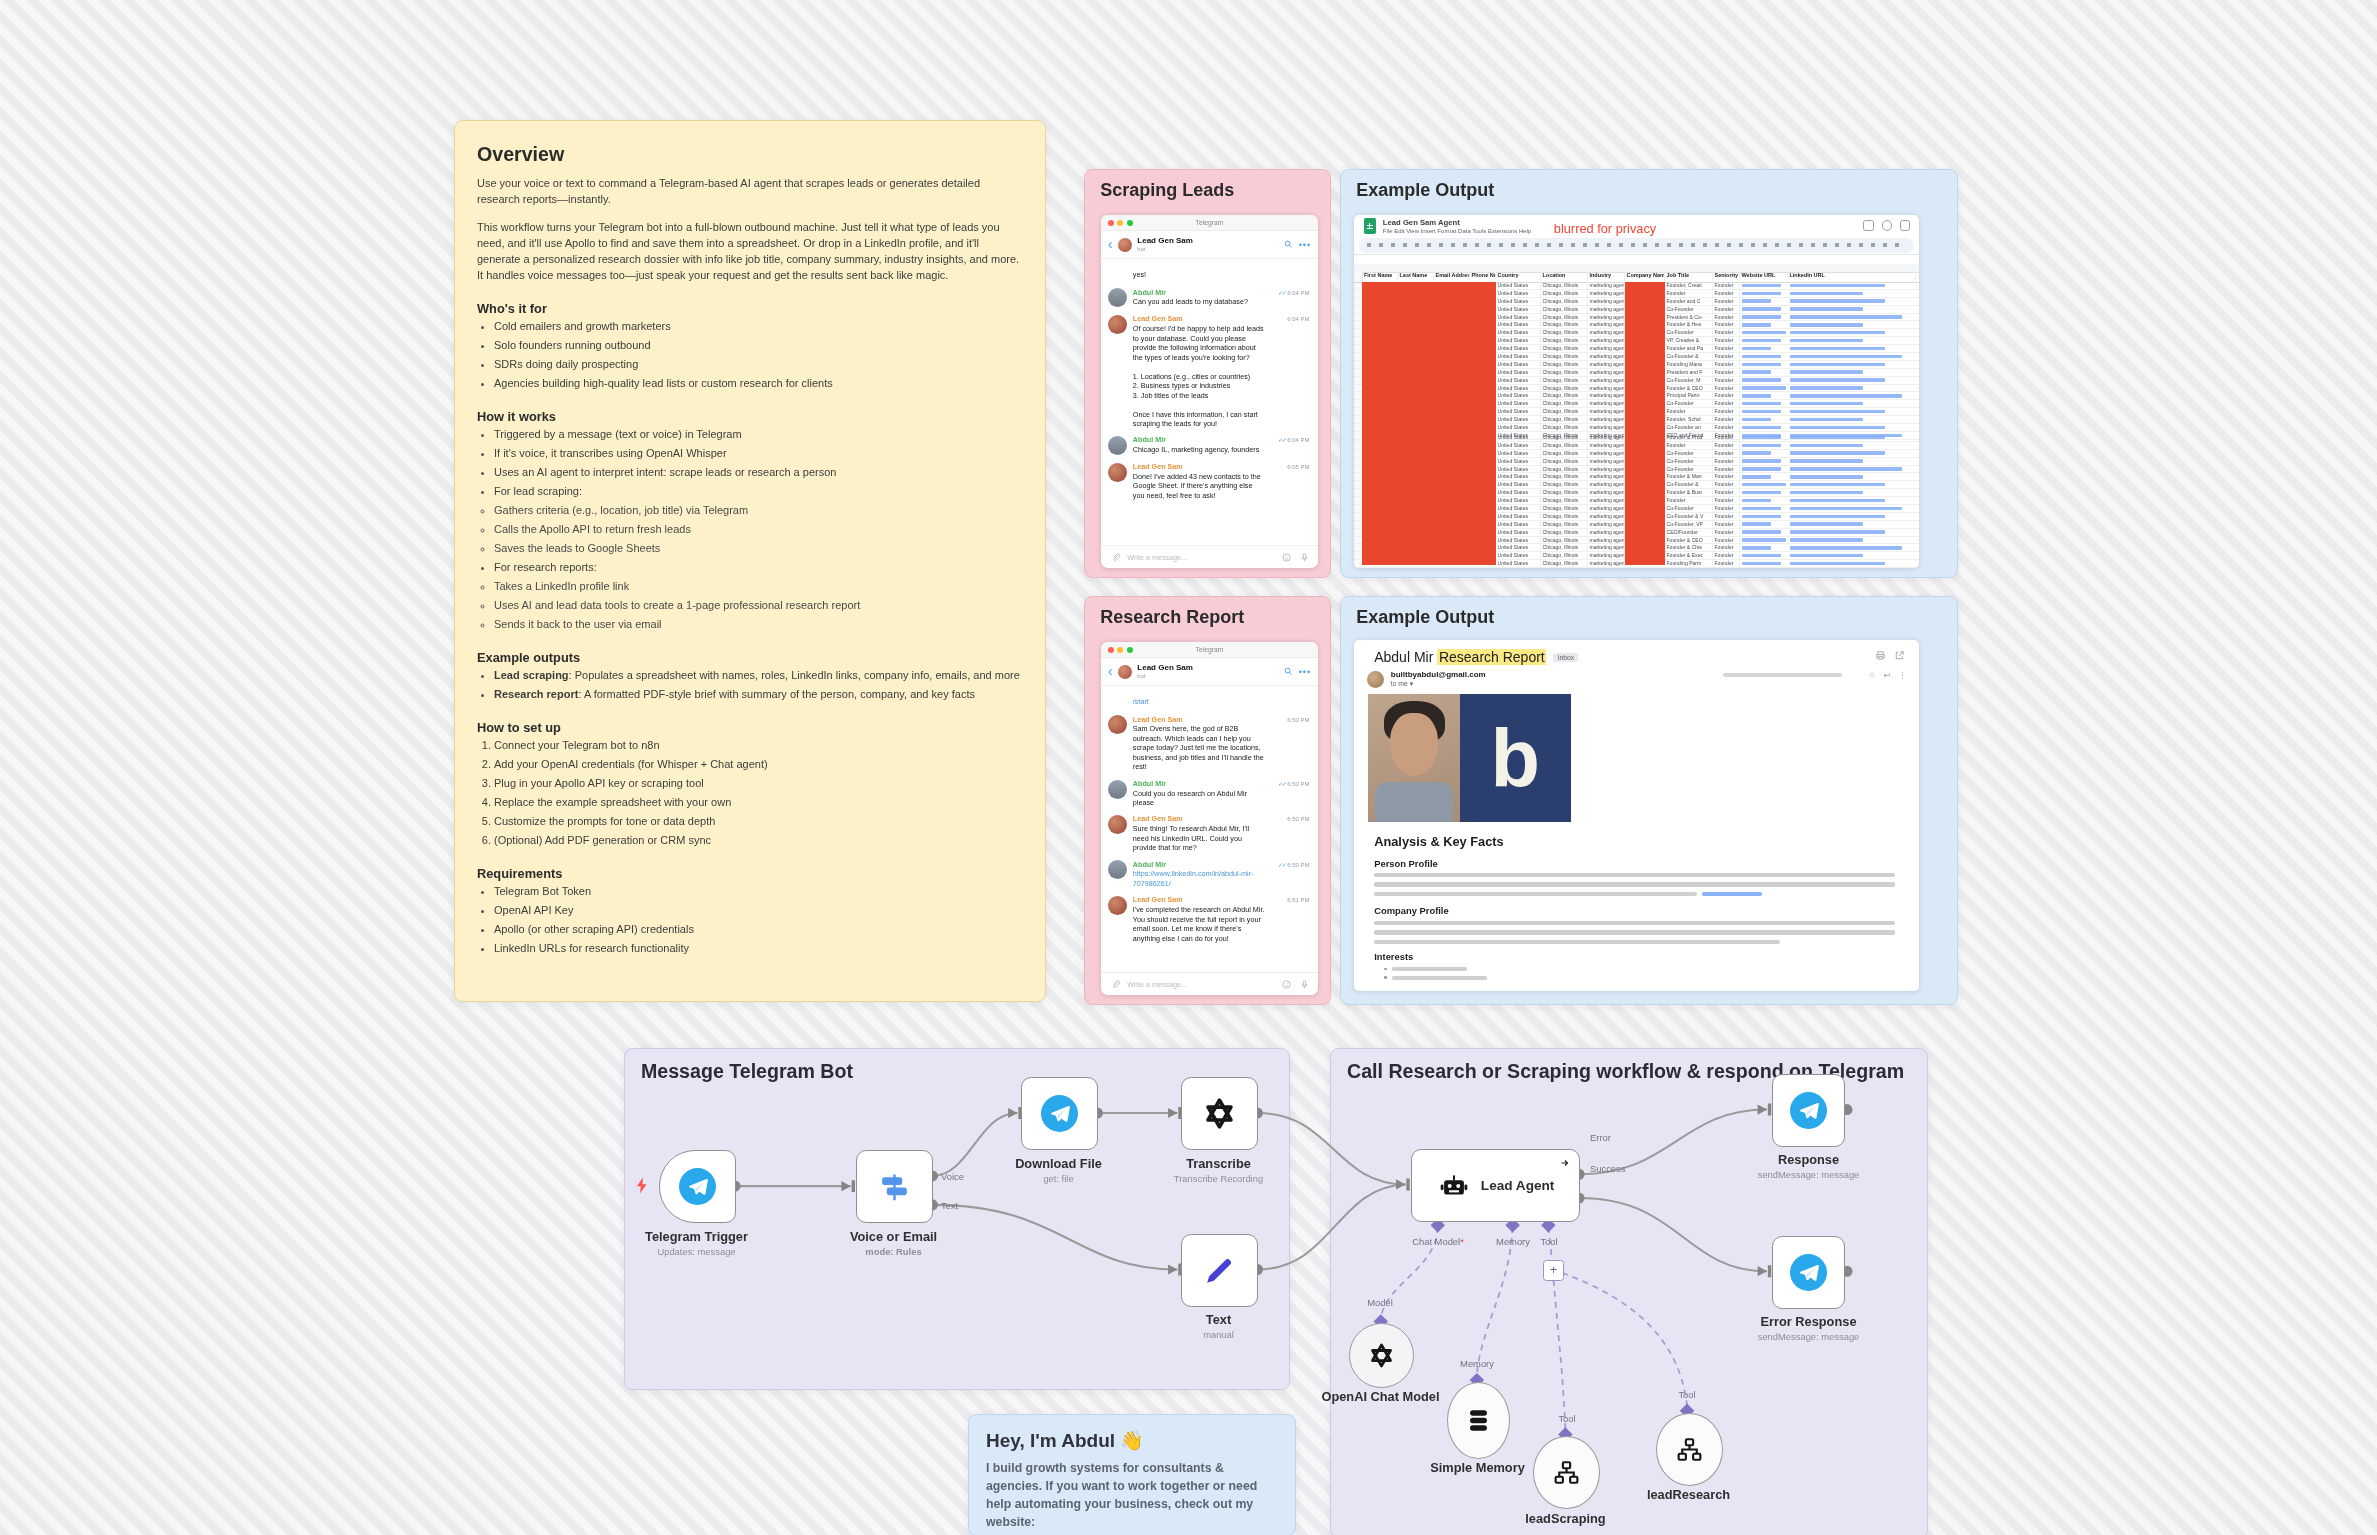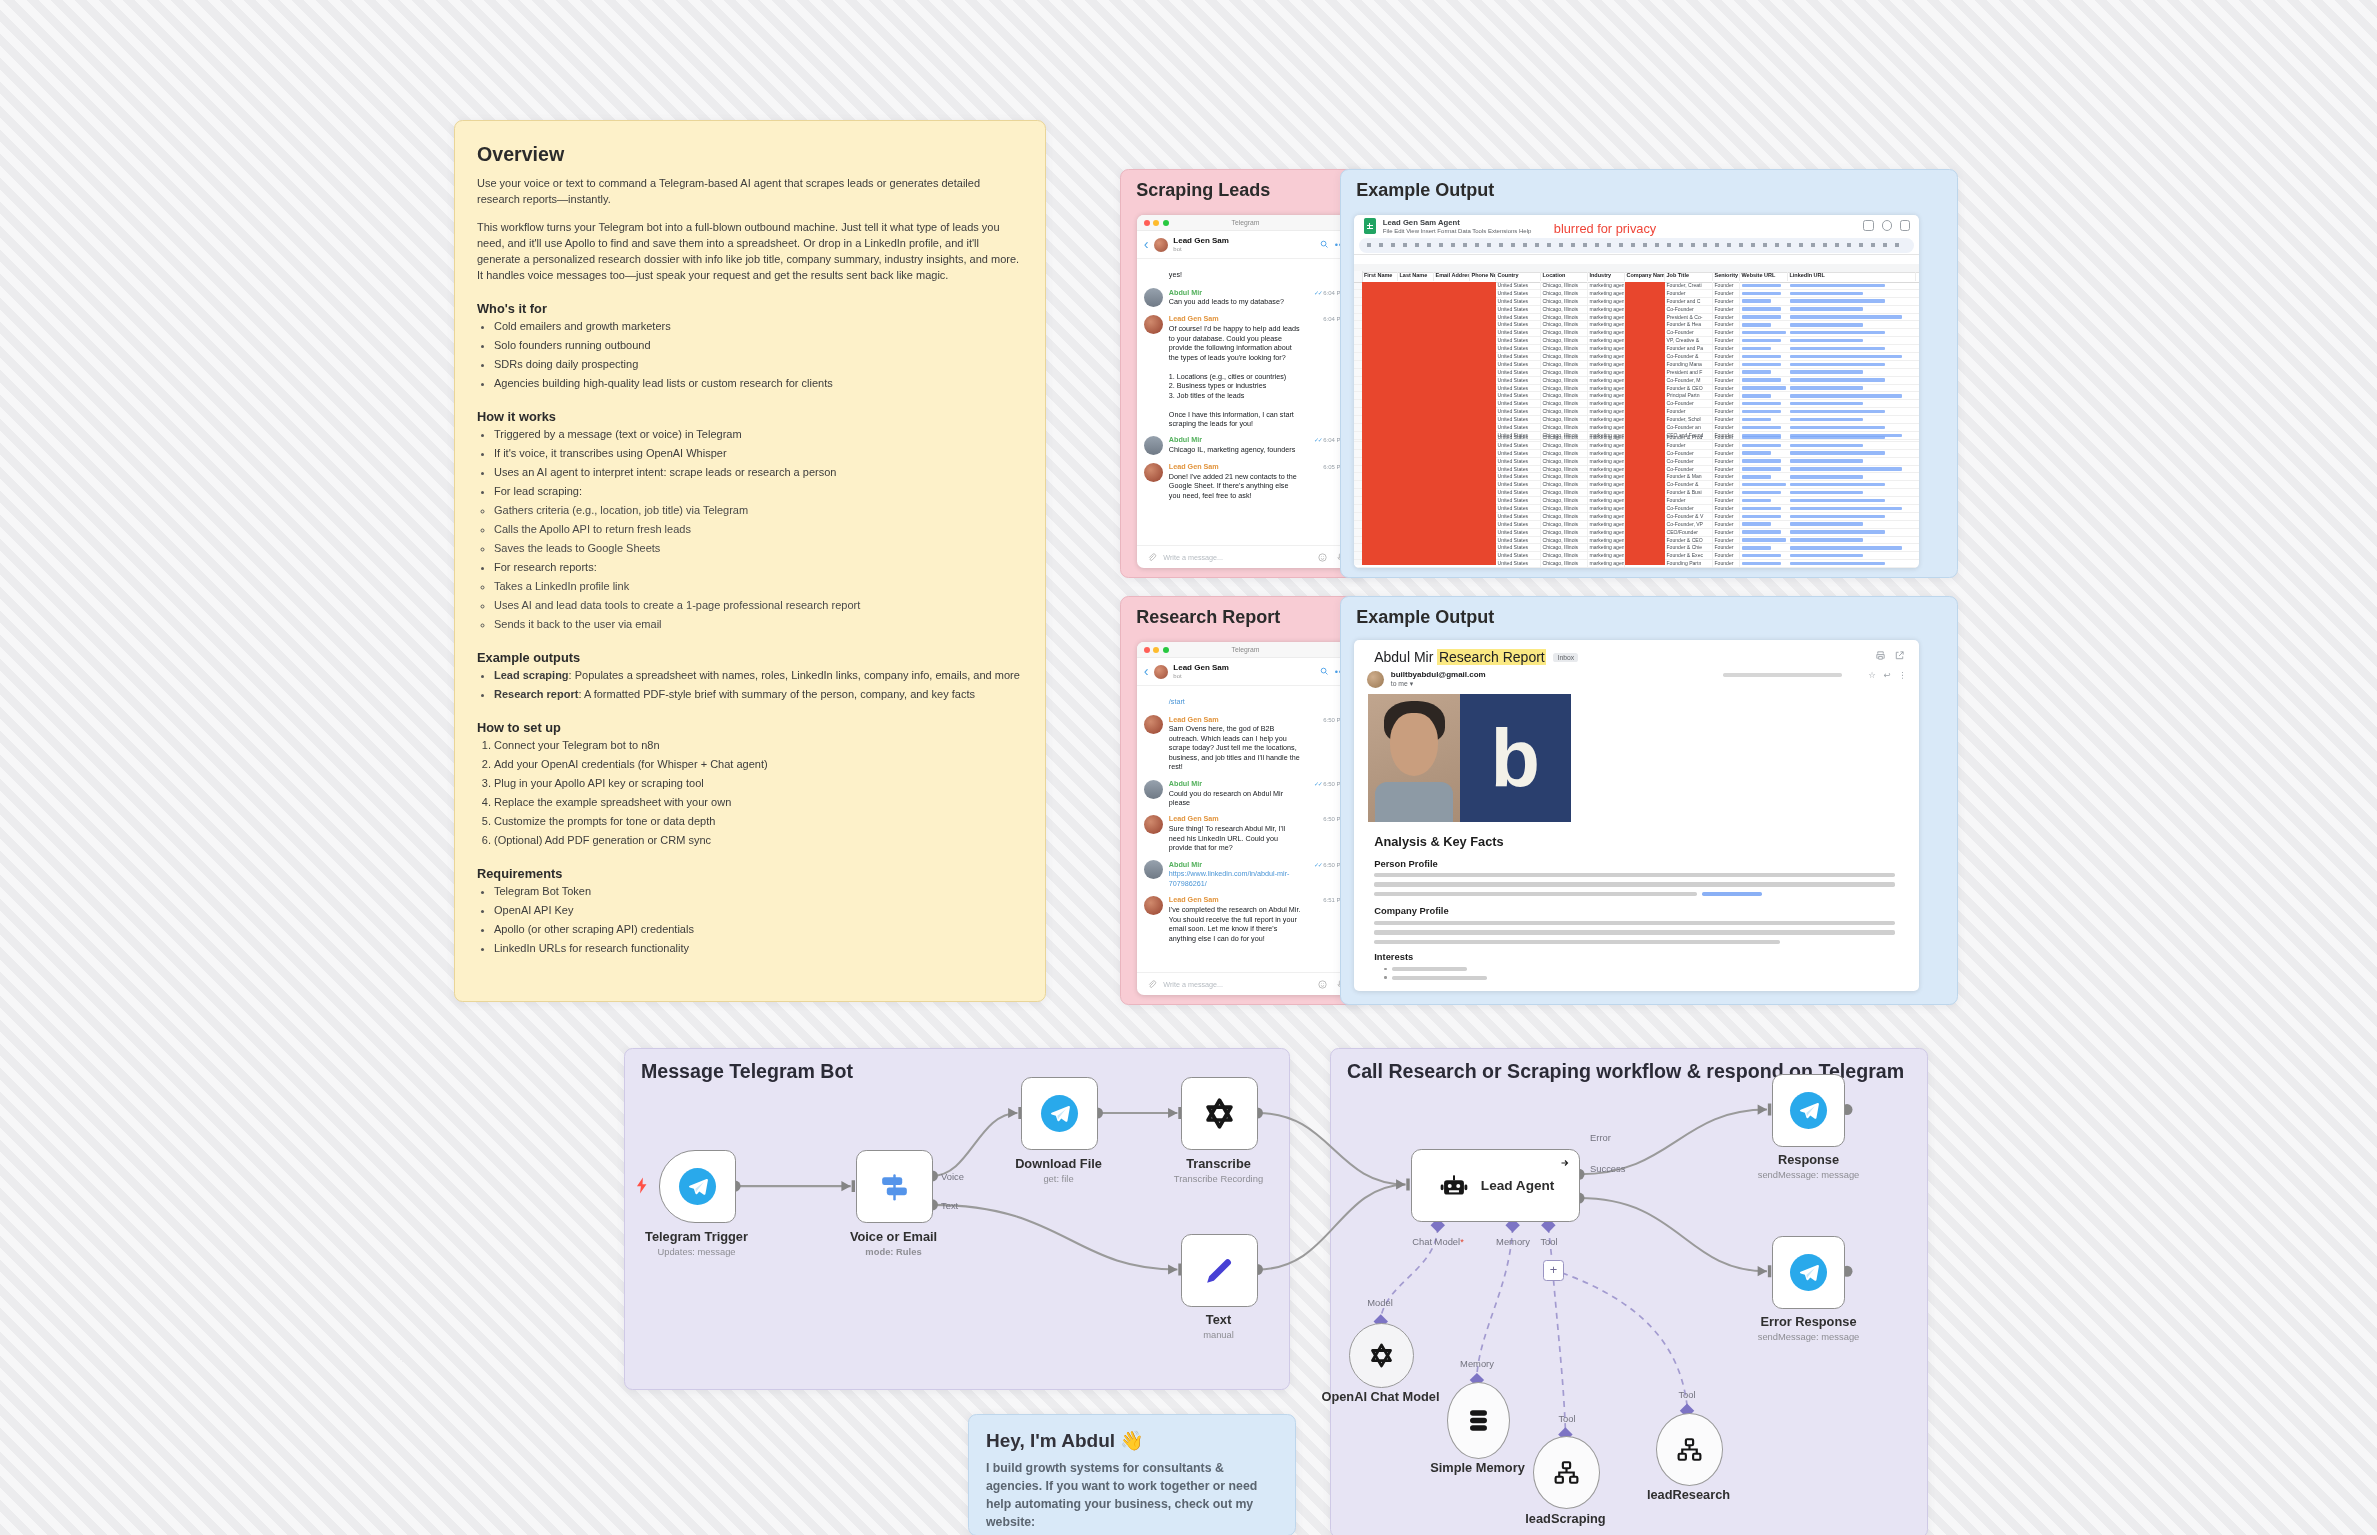--- a/index.html
+++ b/index.html
@@ -2,21 +2,21 @@
 <html style="font-size:13.6px"><head>
 <meta charset="utf-8">
 <style>
   html,body{margin:0;padding:0;background:#ededee;font-family:"Liberation Sans",sans-serif;}
   #canvas{position:relative;width:2377px;height:1536px;overflow:hidden;
     background:repeating-linear-gradient(45deg,#ececee 0 8.5px,#f7f7f8 8.5px 17px);}
 
   
   .note{position:absolute;border-radius:8.5px;border:0.9px solid;box-shadow:0 1.7px 8.5px rgba(60,60,90,.08);overflow:hidden;}
   .note-yellow{background:#fdf1c9;border-color:#e9d598;}
-  .note-pink{background:#f8ccd4;border-color:#eab5bf;margin-left:36px;}
+  .note-pink{background:#f8ccd4;border-color:#eab5bf;}
   .note-blue{background:#d9e9f8;border-color:#bdd6ec;padding-left:24px;}
   .note-purple{background:#e7e4f4;border-color:#cfc9e6;}
 
   
   #note-main{left:454px;top:120px;width:592px;height:882px;padding:22px 22px 0 22px;box-sizing:border-box;color:#3d3d3d;}
   #note-main h1{font-size:28px;margin:0 0 15.3px 0;color:#2b2b2b;}
   #note-main h2{font-size:19.6px;margin:0 0 10.2px 0;color:#2b2b2b;}
   #note-main h3{font-size:12.8px;margin:17px 0 3.4px 0;color:#2b2b2b;}
   #note-main p{font-size:11px;line-height:1.45;margin:0 0 12px 0;}
   #note-main ul,#note-main ol{margin:3.4px 0 8.5px 0;padding-left:17px;}
@@ -299,21 +299,21 @@
             <div class="mtext">Chicago IL, marketing agency, founders</div>
           </span>
         </div>
           <div class="msg from-sam">
           <span class="mava"></span>
           <span class="mbody">
             <span class="mtop">
                 <span class="mname">Lead Gen Sam</span>
             <span class="mtime"><span class="mcheck"></span><span>6:05 PM</span></span>
               </span>
-            <div class="mtext">Done! I've added 21 new contacts to the Google Sheet. If there's anything else you need, feel free to ask!</div>
+            <div class="mtext">Done! I've added 43 new contacts to the Google Sheet. If there's anything else you need, feel free to ask!</div>
           </span>
         </div>
       </div>
       <div class="tg-footer">
         <svg class="fico" viewBox="0 0 24 24">
             <path d="M16.5 7.5l-6.8 6.8a2.4 2.4 0 0 0 3.4 3.4l6.8-6.8a4 4 0 1 0-5.7-5.7L7 12.4" fill="none" stroke="#a9a9a9" stroke-width="1.6"></path>
           </svg>
         <span class="tg-placeholder">Write a message...</span>
         <svg class="fico" viewBox="0 0 24 24">
             <circle cx="12" cy="12" r="8" fill="none" stroke="#a9a9a9" stroke-width="1.6"></circle>

